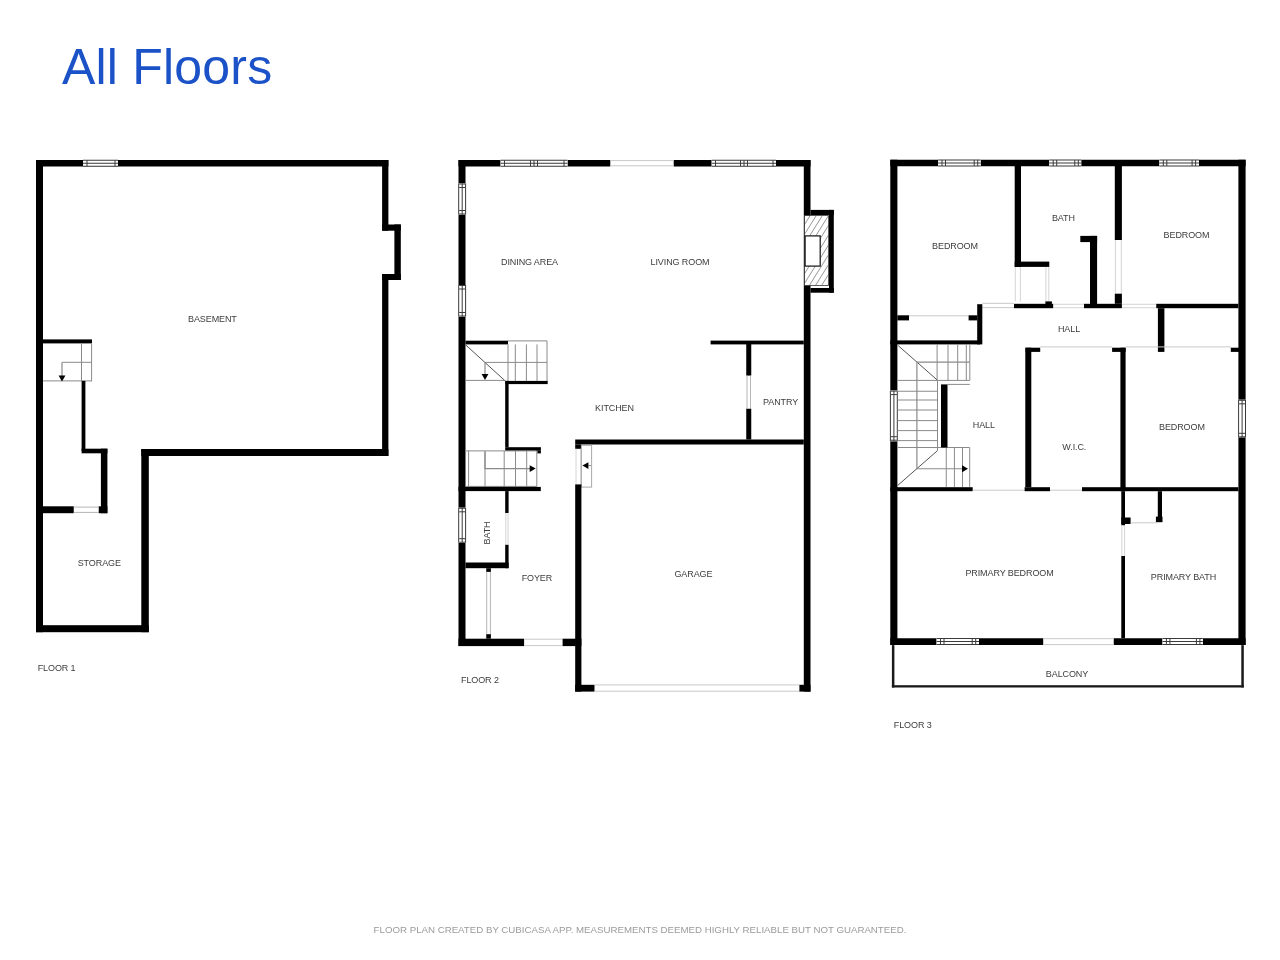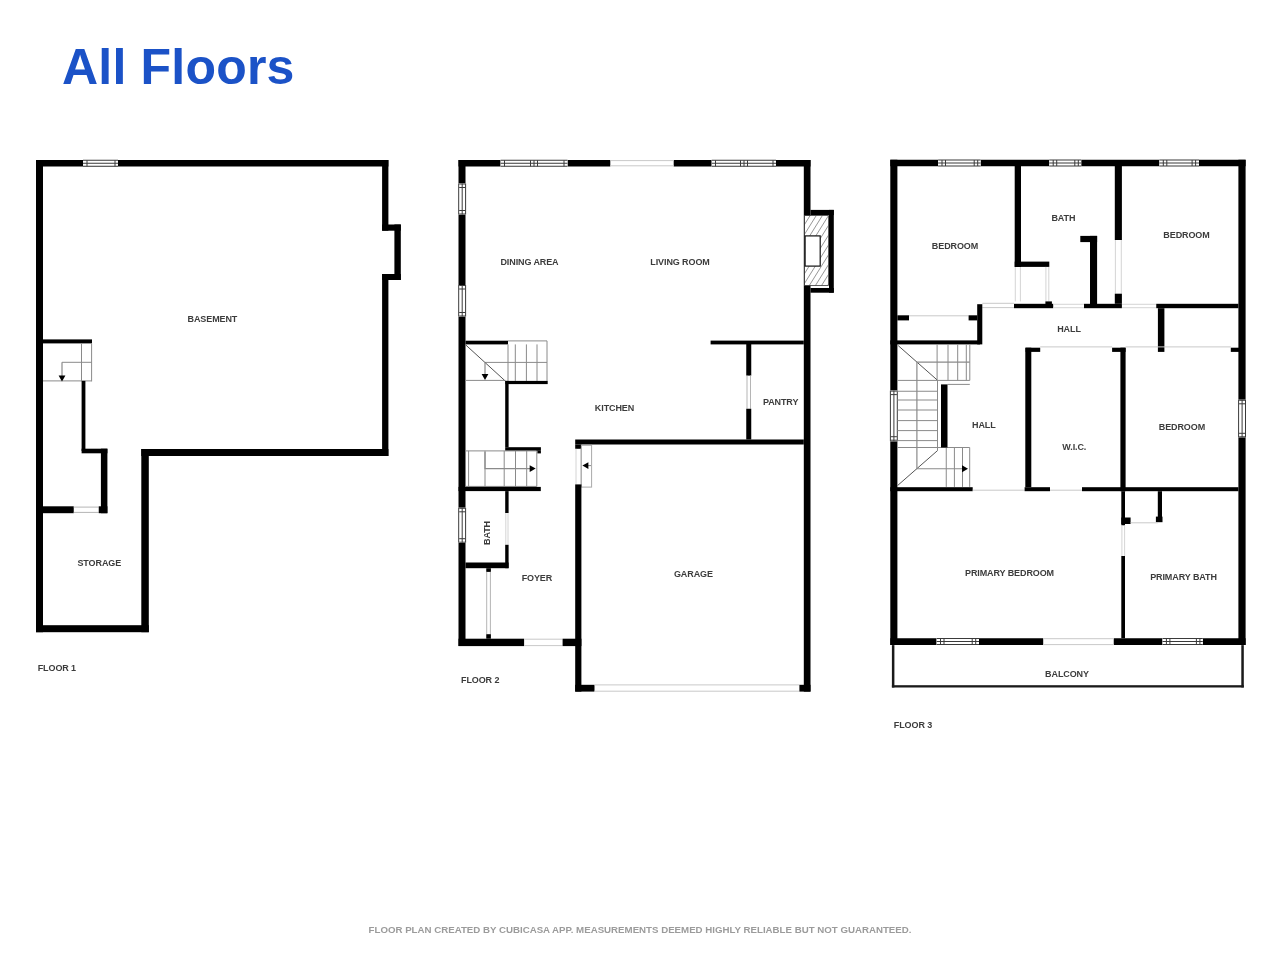--- a/index.html
+++ b/index.html
@@ -1,17 +1,17 @@
 <!DOCTYPE html>
 <html><head>
 <meta charset="utf-8">
 <style>
   html,body{margin:0;padding:0;background:#ffffff;}
   .page{position:relative;width:1280px;height:960px;background:#ffffff;overflow:hidden;
-        font-family:"Liberation Sans", sans-serif;font-weight:bold;}
+        font-family:"Liberation Sans", sans-serif;}
   svg{position:absolute;left:0;top:0;}
   text{font-family:"Liberation Sans", sans-serif;fill:#3c3c3c;}
   .rl{font-size:9px;letter-spacing:-0.1px;}
 </style>
 </head>
 <body>
 <div class="page">
 <svg width="1280" height="960" viewBox="0 0 1280 960">
 <defs>
 <pattern id="hatch" width="5.2" height="5.2" patternUnits="userSpaceOnUse" patternTransform="rotate(32)">

